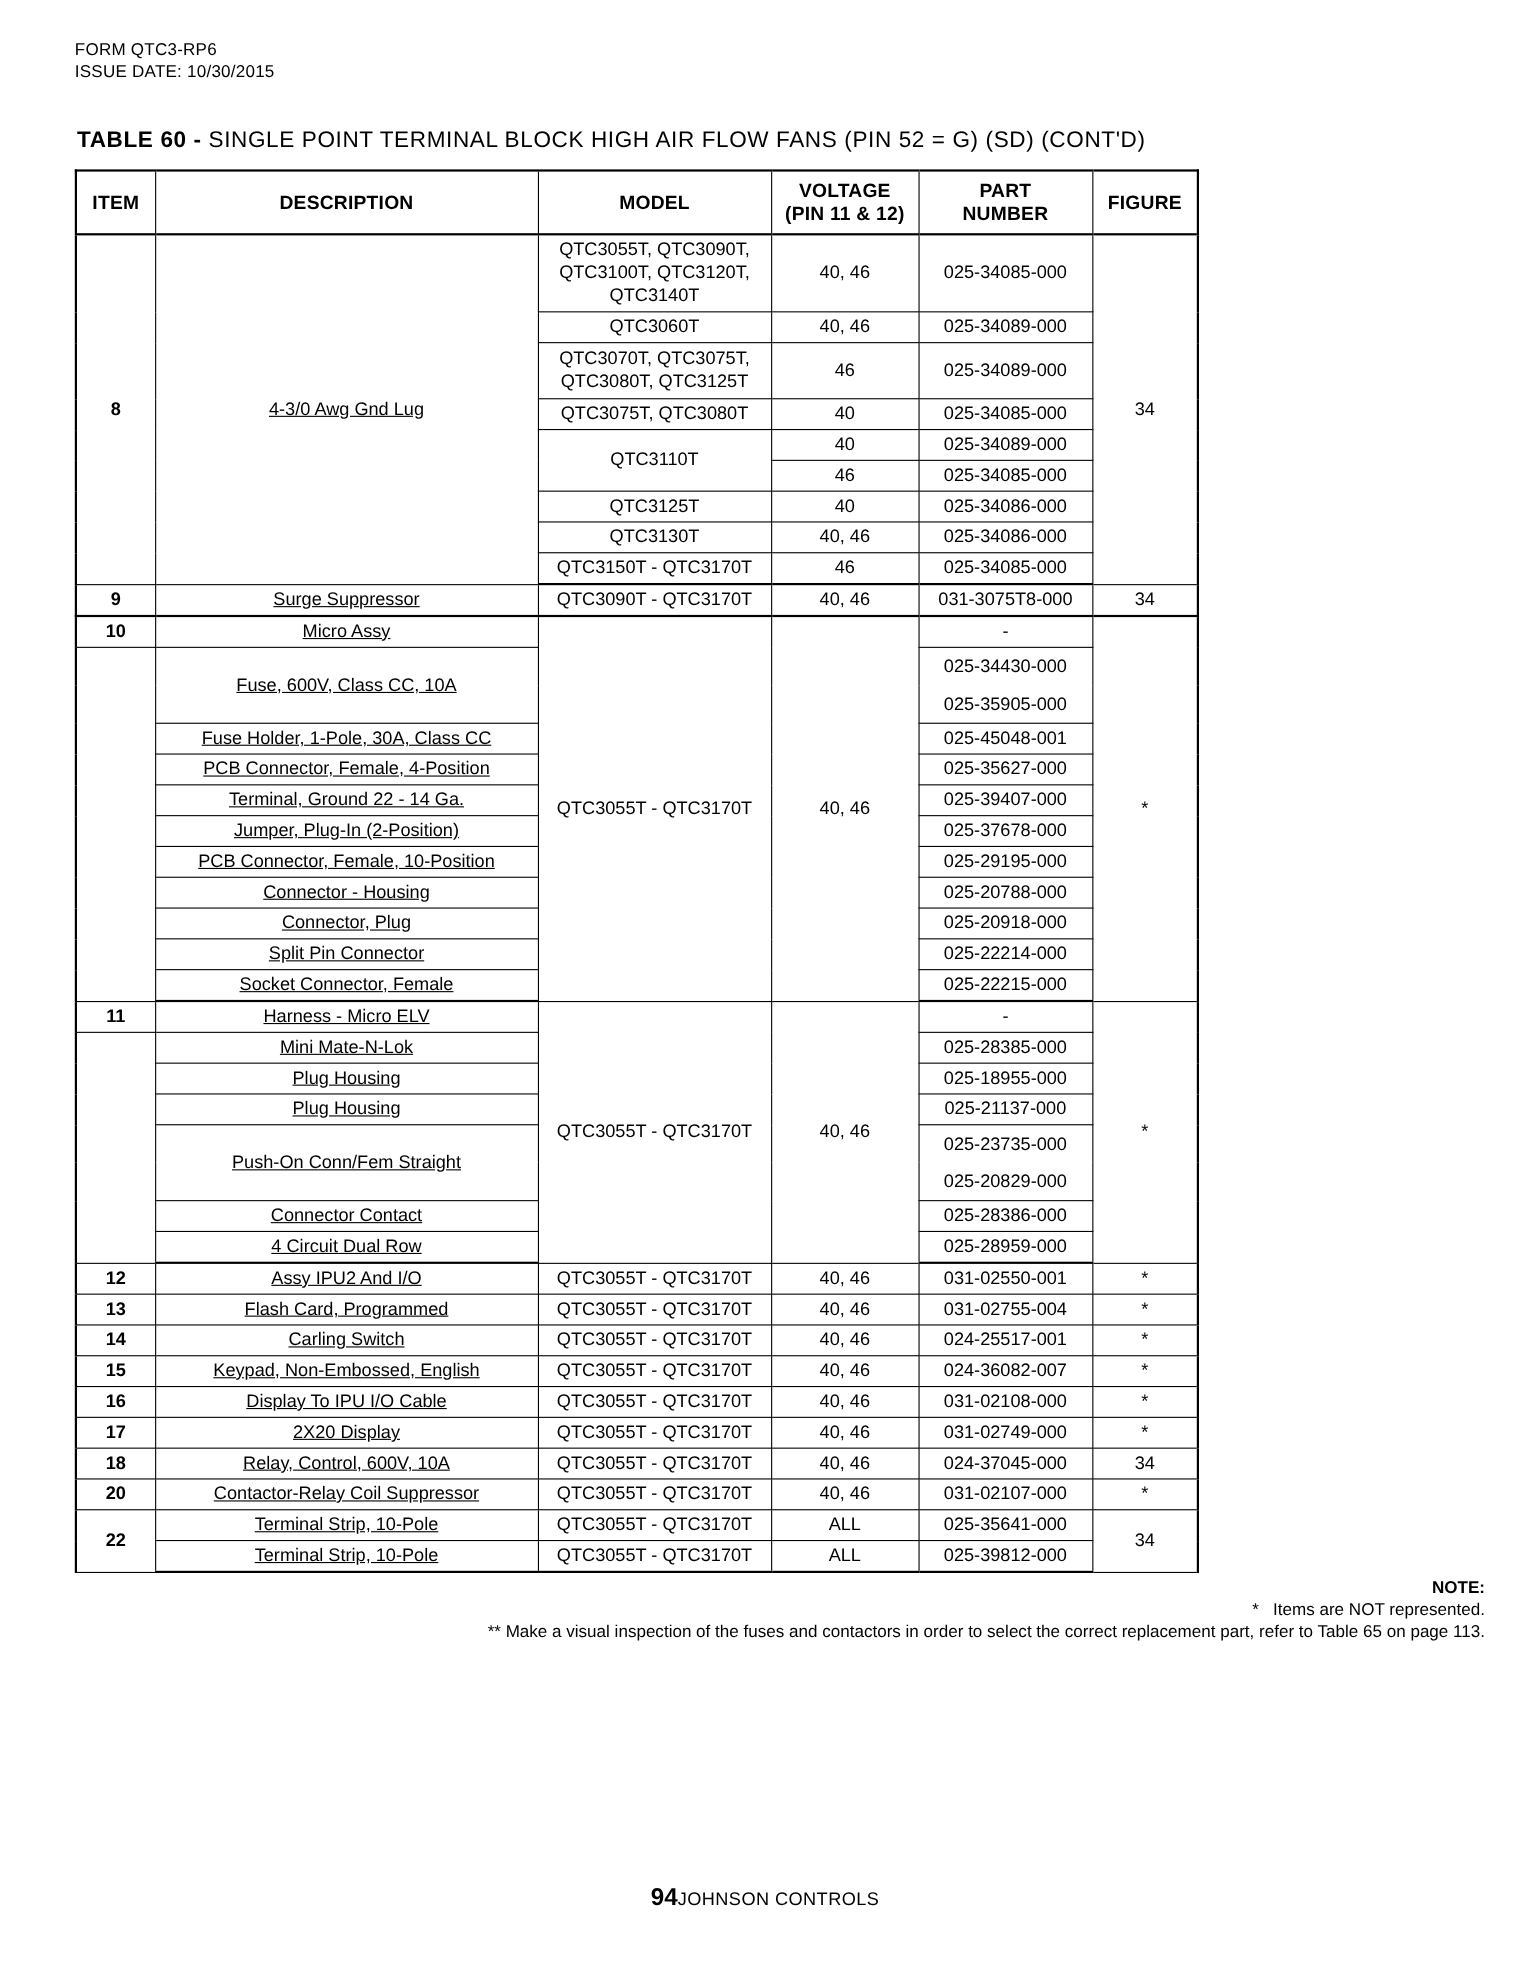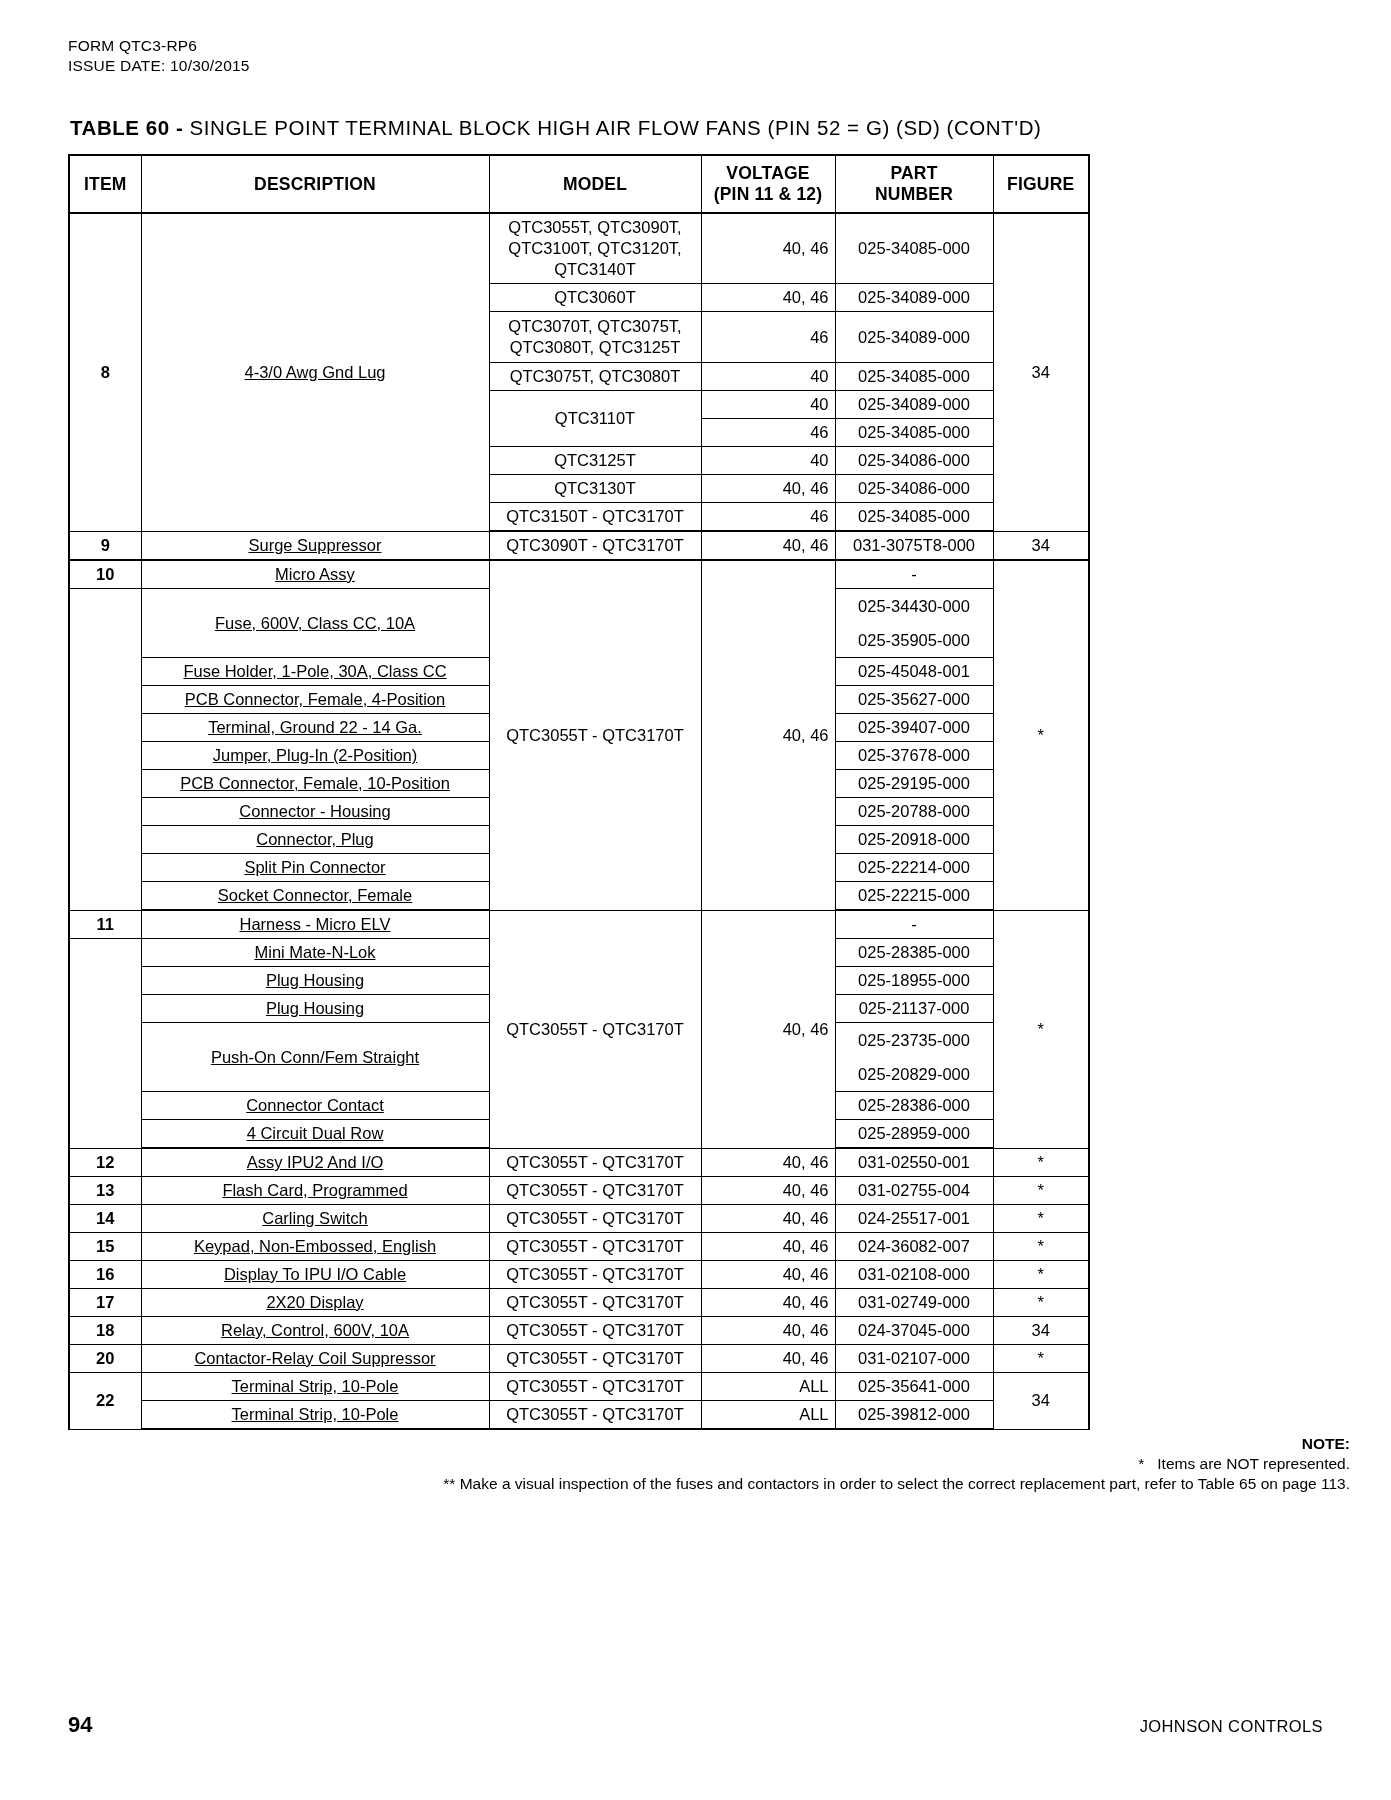--- a/index.html
+++ b/index.html
@@ -61,21 +61,21 @@
     padding: 7px 4px;
   }
   .thick-top { border-top: 2.5px solid #000 !important; }
   .thick-bottom { border-bottom: 2.5px solid #000 !important; }
   .thick-left { border-left: 2.5px solid #000 !important; }
   .thick-right { border-right: 2.5px solid #000 !important; }
 
   .c-item   { width: 72px;  text-align: center; font-weight: bold; }
   .c-desc   { width: 348px; text-align: center; padding-left: 12px; text-decoration: underline; }
   .c-model  { width: 212px; text-align: center; }
-  .c-volt   { width: 134px; text-align: right; }
+  .c-volt   { width: 134px; text-align: center; }
   .c-part   { width: 158px; text-align: center; }
   .c-fig    { width: 96px;  text-align: center; }
   .two-line { line-height: 25px; }
   .tall { height: 44px; }
   .taller { height: 62px; }
 
   
   .notes {
     margin-top: 4px;
     font-size: 15.5px;
@@ -86,21 +86,21 @@
   .notes .note-line { white-space: pre; }
 
   
   .footer {
     position: absolute;
     left: 68px;
     right: 68px;
     bottom: 62px;
     display: flex;
     align-items: baseline;
-    justify-content: space-between;
+    justify-content: center;
   }
   .footer .pageno {
     font-size: 22px;
     font-weight: bold;
   }
   .footer .brand {
     font-size: 16.5px;
     letter-spacing: 0.4px;
   }
 </style>

